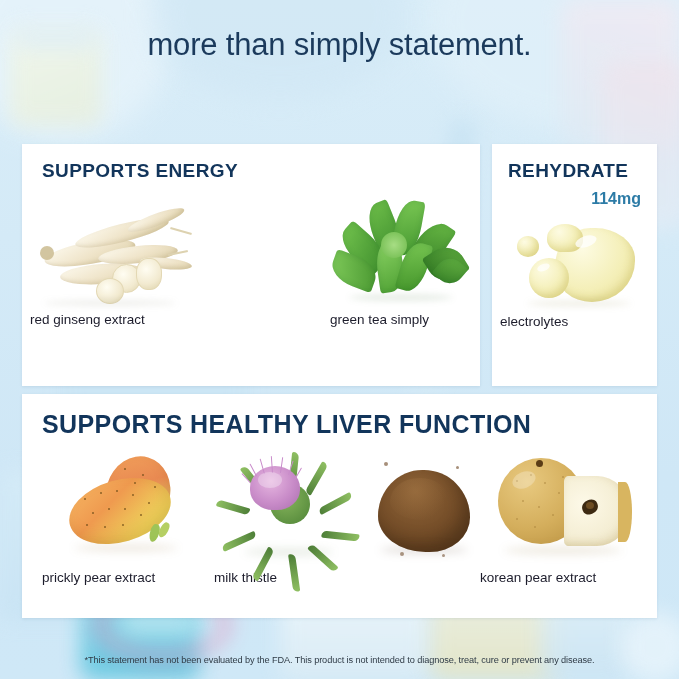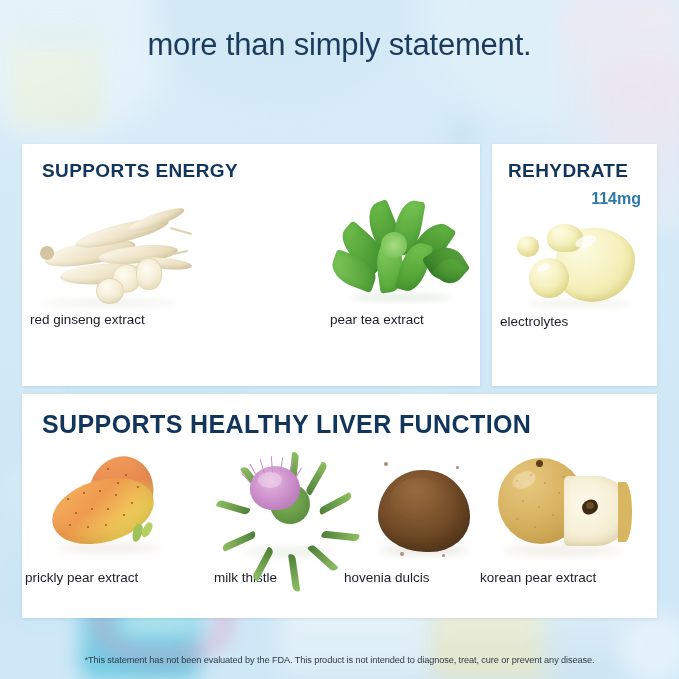--- a/index.html
+++ b/index.html
@@ -153,21 +153,21 @@
       <div class="leaf" style="left:16px;top:26px;width:28px;height:52px;transform:rotate(-48deg);background:linear-gradient(160deg,#74c44f,#3c8c2b);"></div>
       <div class="leaf" style="left:84px;top:24px;width:28px;height:50px;transform:rotate(34deg);background:linear-gradient(160deg,#69b945,#357f26);"></div>
       <div class="leaf" style="left:6px;top:52px;width:30px;height:46px;transform:rotate(-70deg);background:linear-gradient(160deg,#82cd5c,#47952f);"></div>
       <div class="leaf" style="left:44px;top:44px;width:26px;height:52px;transform:rotate(-8deg);background:linear-gradient(160deg,#8cd465,#4ea033);"></div>
       <div class="leaf" style="left:68px;top:46px;width:26px;height:50px;transform:rotate(16deg);background:linear-gradient(160deg,#7ac854,#429329);"></div>
       <div class="leaf" style="left:96px;top:50px;width:34px;height:36px;transform:rotate(58deg);background:linear-gradient(160deg,#5eaa3e,#2f7522);"></div>
       <div class="leaf" style="left:104px;top:62px;width:26px;height:26px;transform:rotate(40deg);background:linear-gradient(160deg,#65b243,#357e26);"></div>
       <div style="position:absolute;left:48px;top:36px;width:26px;height:26px;border-radius:50%;background:radial-gradient(circle,#a7dd84,#6cb94a);"></div>
       <div style="position:absolute;left:16px;top:98px;width:104px;height:7px;border-radius:50%;background:rgba(60,110,50,.12);filter:blur(3px);"></div>
     </div>
-    <div class="caption">pear tea extract</div>
+    <div class="caption">green tea simply</div>
   </div>
 </div>
 
 <div class="panel" id="panel-rehydrate">
   <div class="panel-title" id="t-rehydrate">REHYDRATE</div>
   <div id="mg">114mg</div>
 
   <div class="item" style="left:8px;top:80px;width:150px;">
     <div class="art" style="width:128px;height:84px;">
       <div class="drop" style="left:44px;top:4px;width:80px;height:74px;border-radius:46% 52% 56% 48% / 54% 44% 58% 46%;"></div>
@@ -178,21 +178,21 @@
       <div style="position:absolute;left:26px;top:40px;width:13px;height:7px;border-radius:50%;background:rgba(255,255,255,.7);transform:rotate(-20deg);"></div>
       <div style="position:absolute;left:16px;top:76px;width:104px;height:7px;border-radius:50%;background:rgba(150,140,70,.12);filter:blur(3px);"></div>
     </div>
     <div class="caption">electrolytes</div>
   </div>
 </div>
 
 <div class="panel" id="panel-liver">
   <div class="panel-title" id="t-liver">SUPPORTS HEALTHY LIVER FUNCTION</div>
 
-  <div class="item" style="left:3px;top:58px;width:175px;">
+  <div class="item" style="left:20px;top:58px;width:175px;">
     <div class="art" style="width:136px;height:112px;">
       <div class="pear-fruit" style="left:44px;top:4px;width:64px;height:74px;transform:rotate(16deg);
            background:linear-gradient(150deg,#f2a35c,#e98a52 40%,#d9e06a 85%);
            box-shadow:inset -4px -6px 12px rgba(170,90,30,.25);"></div>
       <div class="pear-fruit" style="left:6px;top:28px;width:104px;height:62px;transform:rotate(-16deg);
            background:linear-gradient(150deg,#f6b764,#ef9a4f 38%,#eed45c 78%,#d9dd63 100%);
            box-shadow:inset -4px -7px 13px rgba(170,95,25,.22);"></div>
       <div class="dot" style="left:22px;top:46px;"></div>
         <div class="dot" style="left:38px;top:40px;"></div>
       <div class="dot" style="left:54px;top:38px;"></div>
@@ -249,21 +249,20 @@
            background:radial-gradient(circle at 42% 26%,#8d6236,#744d28 55%,#5c3c1e);
            box-shadow:inset -7px -9px 16px rgba(45,28,12,.35);"></div>
       <div class="powder" style="left:18px;top:26px;width:60px;height:42px;opacity:.35;
            background:radial-gradient(circle at 40% 30%,#a97c4a,rgba(169,124,74,0) 70%);"></div>
       <div style="position:absolute;left:12px;top:10px;width:4px;height:4px;border-radius:50%;background:#6b4522;opacity:.6;"></div>
       <div style="position:absolute;left:84px;top:14px;width:3px;height:3px;border-radius:50%;background:#6b4522;opacity:.6;"></div>
       <div style="position:absolute;left:28px;top:100px;width:4px;height:4px;border-radius:50%;background:#6b4522;opacity:.55;"></div>
       <div style="position:absolute;left:70px;top:102px;width:3px;height:3px;border-radius:50%;background:#6b4522;opacity:.55;"></div>
       <div style="position:absolute;left:8px;top:94px;width:88px;height:8px;border-radius:50%;background:rgba(70,45,20,.14);filter:blur(4px);"></div>
     </div>
-    <div class="caption">hovenia dulcis</div>
   </div>
 
   <div class="item" style="left:458px;top:54px;width:170px;">
     <div class="art" style="width:150px;height:116px;">
       <div class="kp-body" style="left:8px;top:10px;width:86px;height:86px;"></div>
       <div class="kp-speck" style="left:26px;top:32px;"></div>
         <div class="kp-speck" style="left:40px;top:26px;"></div>
       <div class="kp-speck" style="left:54px;top:34px;"></div>
         <div class="kp-speck" style="left:68px;top:44px;"></div>
       <div class="kp-speck" style="left:32px;top:52px;"></div>

